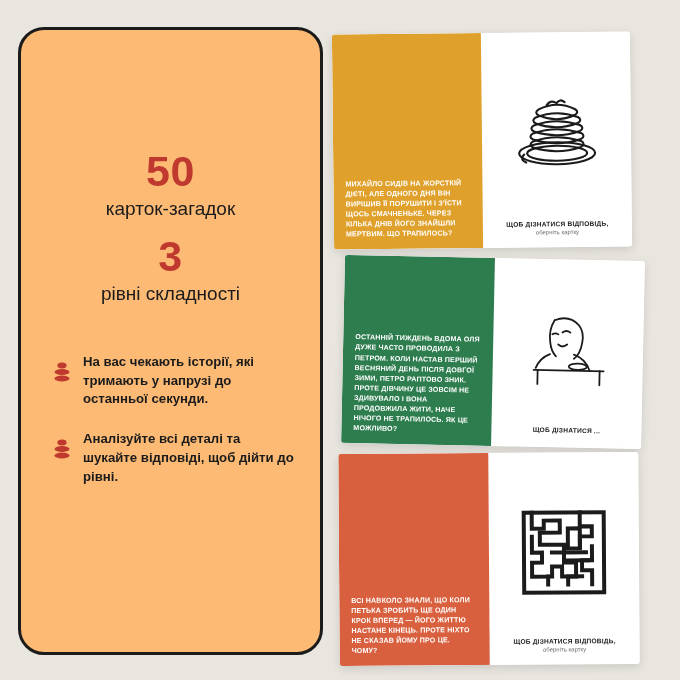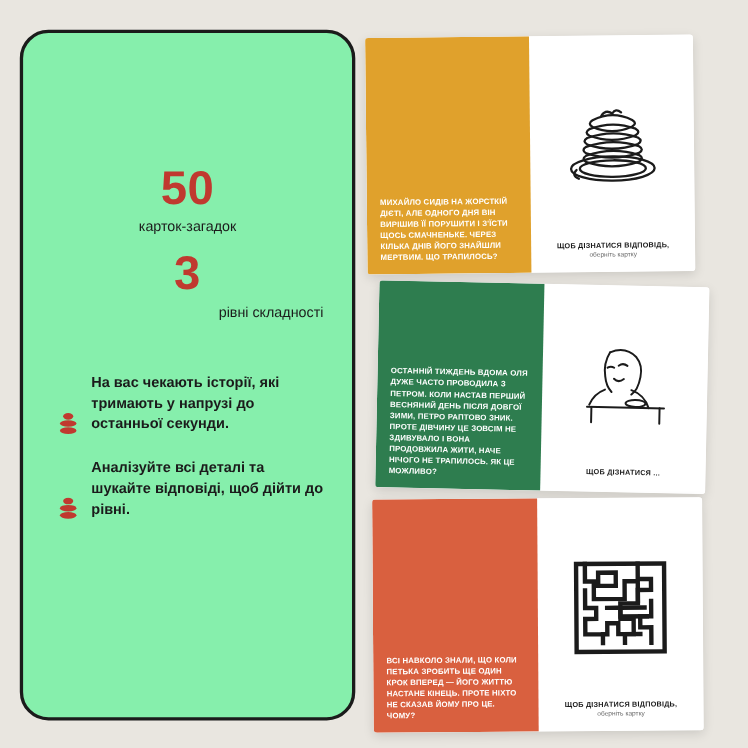--- a/index.html
+++ b/index.html
@@ -15,53 +15,53 @@
     position: relative;
   }
 
   
   .left-panel {
     position: absolute;
     left: 18px;
     top: 27px;
     width: 305px;
     height: 628px;
-    background: #86efac;
+    background: #fdba74;
     border: 3px solid #1b1b1b;
     border-radius: 26px;
     box-sizing: border-box;
     padding: 30px 26px 20px 26px;
   }
   .headline-block {
     text-align: center;
     margin-top: 90px;
   }
   .big-num {
     font-size: 43px;
     font-weight: bold;
     color: #c0392f;
     line-height: 1.0;
     letter-spacing: 0.5px;
   }
   .big-num-sub {
-    font-size: 13px;
+    font-size: 19px;
     color: #1b1b1b;
     margin-top: 5px;
     margin-bottom: 15px;
   }
   .big-num.second { margin-top: 6px; }
-  .big-num-sub.second { margin-bottom: 0; text-align: right; }
+  .big-num-sub.second { margin-bottom: 0; }
 
   .bullets {
     margin-top: 48px;
     padding-left: 4px;
   }
   .bullet-row {
     display: flex;
-    align-items: flex-end;
+    align-items: flex-start;
     margin-bottom: 21px;
   }
   .bullet-icon {
     flex: 0 0 auto;
     width: 22px;
     margin-right: 10px;
     padding-top: 9px;
   }
   .bullet-icon svg { display: block; }
   .bullet-text {

